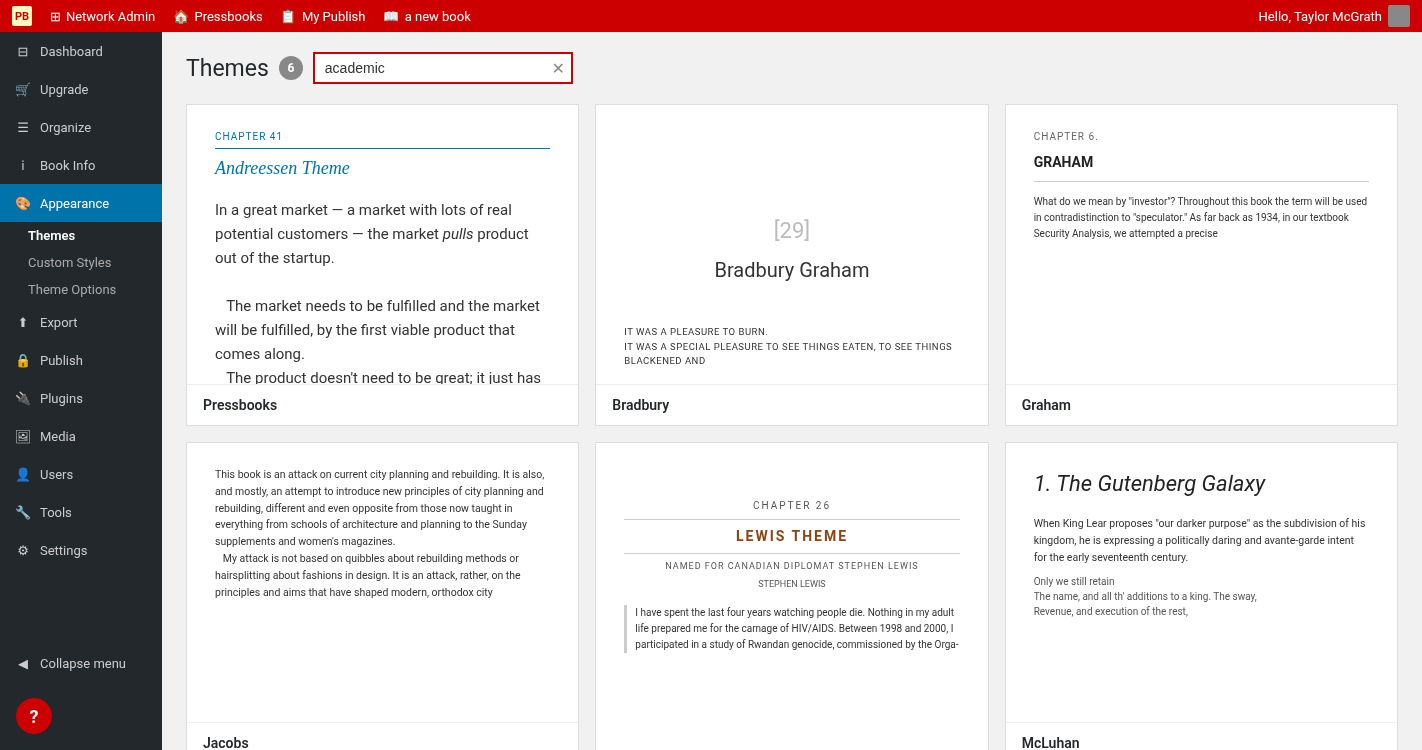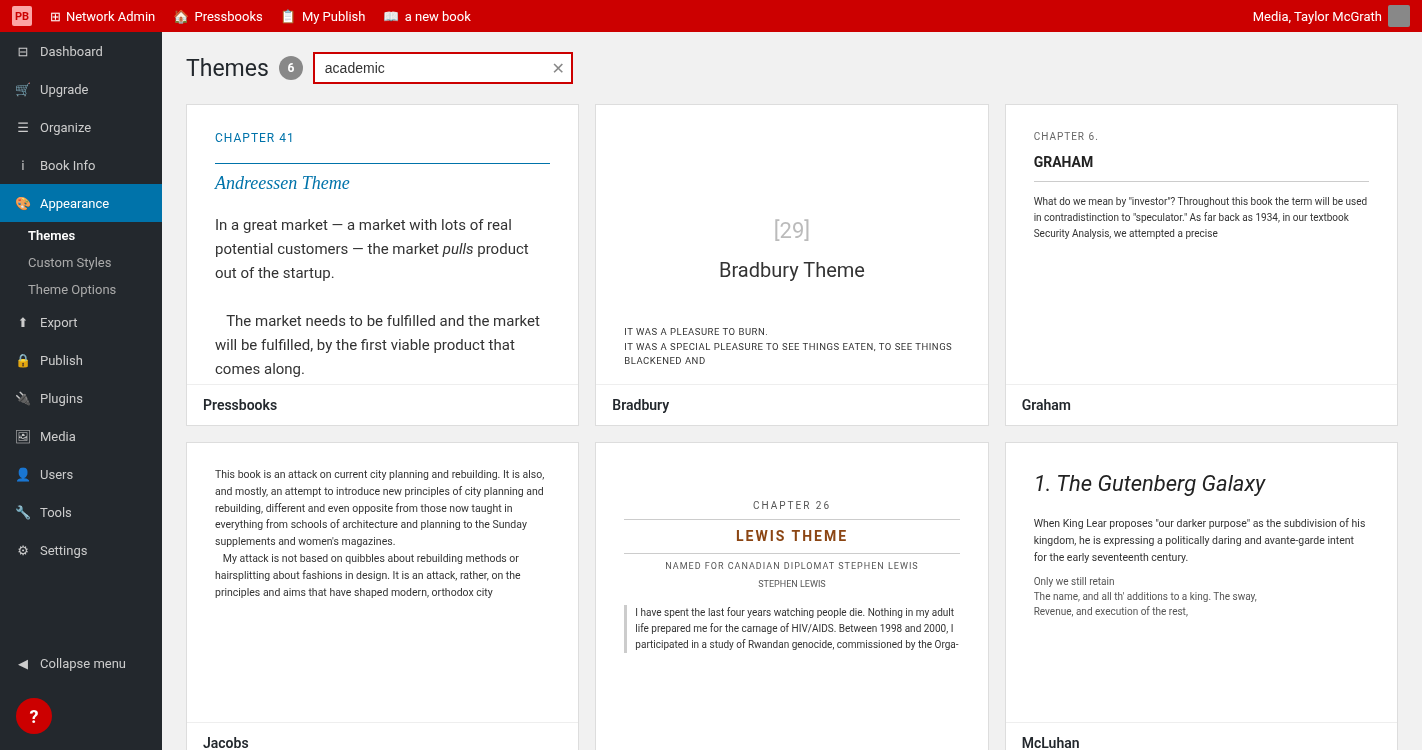--- a/index.html
+++ b/index.html
@@ -11,21 +11,21 @@
       color: white;
       height: 32px;
       display: flex;
       align-items: center;
       padding: 0 12px;
       justify-content: space-between;
     }
     .topbar-left { display: flex; align-items: center; gap: 18px; }
     .topbar-item { display: flex; align-items: center; gap: 5px; font-size: 13px; color: white; cursor: pointer; }
     .topbar-right { font-size: 13px; color: white; display: flex; align-items: center; gap: 6px; }
-    .pb-logo { width: 20px; height: 20px; background: #fca5a5; color: #cc0000; border-radius: 2px; display: flex; align-items: center; justify-content: center; font-weight: bold; font-size: 11px; }
+    .pb-logo { width: 20px; height: 20px; background: #fef9c3; color: #cc0000; border-radius: 2px; display: flex; align-items: center; justify-content: center; font-weight: bold; font-size: 11px; }
     .avatar { width: 22px; height: 22px; background: #888; border-radius: 2px; }
 
     
     .layout { display: flex; height: calc(100vh - 32px); }
 
     
     .sidebar {
       width: 162px;
       background: #23282d;
       color: #eee;
@@ -101,21 +101,21 @@
       line-height: 1.5;
     }
     .theme-name {
       padding: 12px 16px;
       font-size: 14px;
       font-weight: 600;
       color: #23282d;
     }
 
     
-    .prev-andreessen .chap-label { font-size: 12px; color: #0073aa; text-transform: uppercase; letter-spacing: 1px; margin-bottom: 6px; border-bottom: 1px solid #0073aa; padding-bottom: 16px; }
+    .prev-andreessen .chap-label { font-size: 10px; color: #0073aa; text-transform: uppercase; letter-spacing: 1px; margin-bottom: 6px; border-bottom: 1px solid #0073aa; padding-bottom: 4px; }
     .prev-andreessen .chap-title { font-size: 18px; font-style: italic; color: #0073aa; margin-bottom: 16px; font-family: Georgia, serif; }
     .prev-andreessen .chap-body { font-size: 15px; line-height: 1.6; color: #333; }
 
     
     .prev-bradbury { display: flex; flex-direction: column; align-items: center; justify-content: flex-end; padding-top: 40px; }
     .prev-bradbury .brad-num { font-size: 22px; color: #bbb; margin-bottom: 8px; }
     .prev-bradbury .brad-title { font-size: 20px; font-weight: 400; color: #333; margin-bottom: 40px; }
     .prev-bradbury .brad-footer { font-size: 9.5px; text-align: left; color: #333; text-transform: uppercase; letter-spacing: 0.5px; }
 
     
@@ -157,21 +157,21 @@
     <div class="topbar-item">
       <span>📋</span>
       <span>My Publish</span>
     </div>
     <div class="topbar-item">
       <span>📖</span>
       <span>a new book</span>
     </div>
   </div>
   <div class="topbar-right">
-    <span>Media, Taylor McGrath</span>
+    <span>Hello, Taylor McGrath</span>
     <div class="avatar"></div>
   </div>
 </div>
 
 <div class="layout">
 
   <div class="sidebar">
     <div class="sidebar-item">
       <span class="sidebar-icon">⊟</span>
       <span>Dashboard</span>
@@ -256,21 +256,21 @@
           <div class="chap-label">CHAPTER 41</div>
           <div class="chap-title">Andreessen Theme</div>
           <div class="chap-body">In a great market — a market with lots of real potential customers — the market <em>pulls</em> product out of the startup.<br><br>&nbsp;&nbsp;&nbsp;The market needs to be fulfilled and the market will be fulfilled, by the first viable product that comes along.<br>&nbsp;&nbsp;&nbsp;The product doesn't need to be great; it just has to basically work. And, the market doesn't care how good the team is, as long as the team can produce that viable product.</div>
         </div>
         <div class="theme-name">Pressbooks</div>
       </div>
 
       <div class="theme-card">
         <div class="theme-preview prev-bradbury">
           <div class="brad-num">[29]</div>
-          <div class="brad-title">Bradbury Theme</div>
+          <div class="brad-title">Bradbury Graham</div>
           <div class="brad-footer">IT WAS A PLEASURE TO BURN.<br>It was a special pleasure to see things eaten, to see things blackened and</div>
         </div>
         <div class="theme-name">Bradbury</div>
       </div>
 
       <div class="theme-card">
         <div class="theme-preview prev-graham">
           <div class="g-chap">CHAPTER 6.</div>
           <div class="g-title">GRAHAM</div>
           <div class="g-body">What do we mean by "investor"? Throughout this book the term will be used in contradistinction to "speculator." As far back as 1934, in our textbook Security Analysis, we attempted a precise</div>

